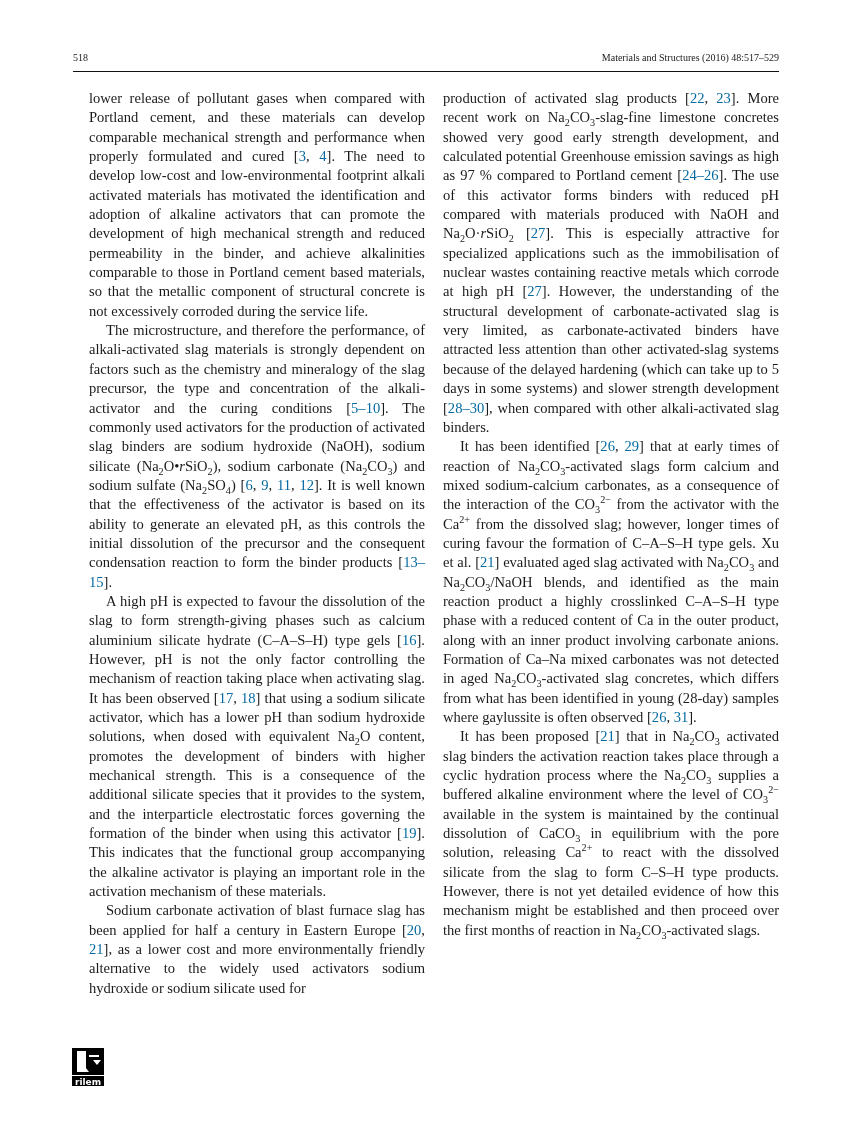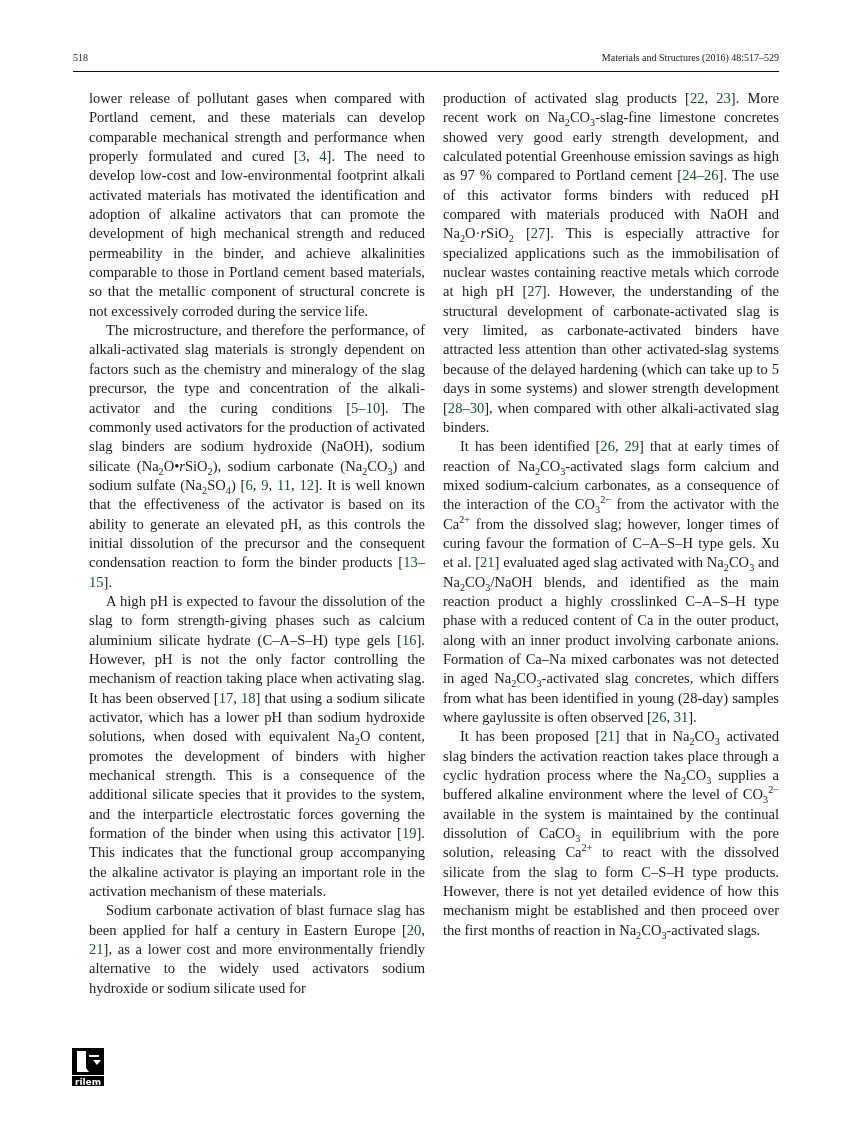--- a/index.html
+++ b/index.html
@@ -9,21 +9,21 @@
             font-size: 10px; text-align: center; }
   .header .pn { position: absolute; left: 0; top: 0; }
   .header .jr { position: absolute; right: 0; top: 0; }
   .rule { position: absolute; left: 73px; top: 71px; width: 706px; height: 1.3px; background: #111; }
   .col { position: absolute; top: 89px; width: 336px; font-size: 14.55px; line-height: 19.35px;
          text-align: justify; hyphens: manual; }
   .col.left { left: 81px; margin-left: 8px; }
   .col.right { left: 443px; }
   .col p { margin: 0; text-indent: 17px; }
   .col p.cont { text-indent: 0; }
-  .ref { color: #14532d; }
+  .ref { color: #0369a1; }
   sub, sup { font-size: 70%; line-height: 0; }
   .logo { position: absolute; left: 72px; top: 1048px; width: 32px; height: 38px; }
 </style>
 </head>
 <body>
 
 <div class="header">
   <span class="pn">518</span>
   <span class="jr">Materials and Structures (2016) 48:517–529</span>
 </div>

